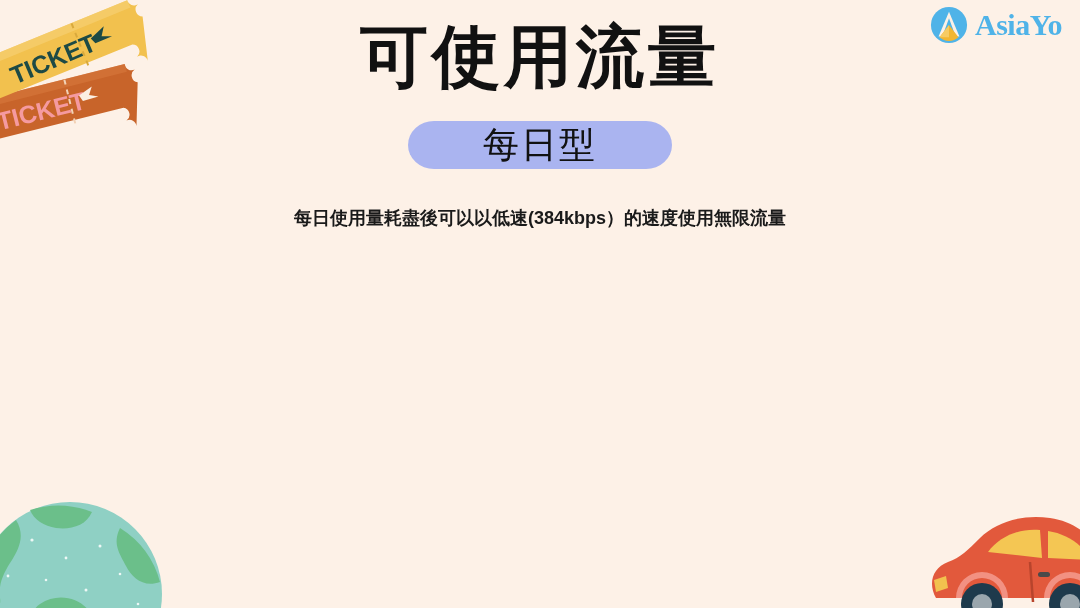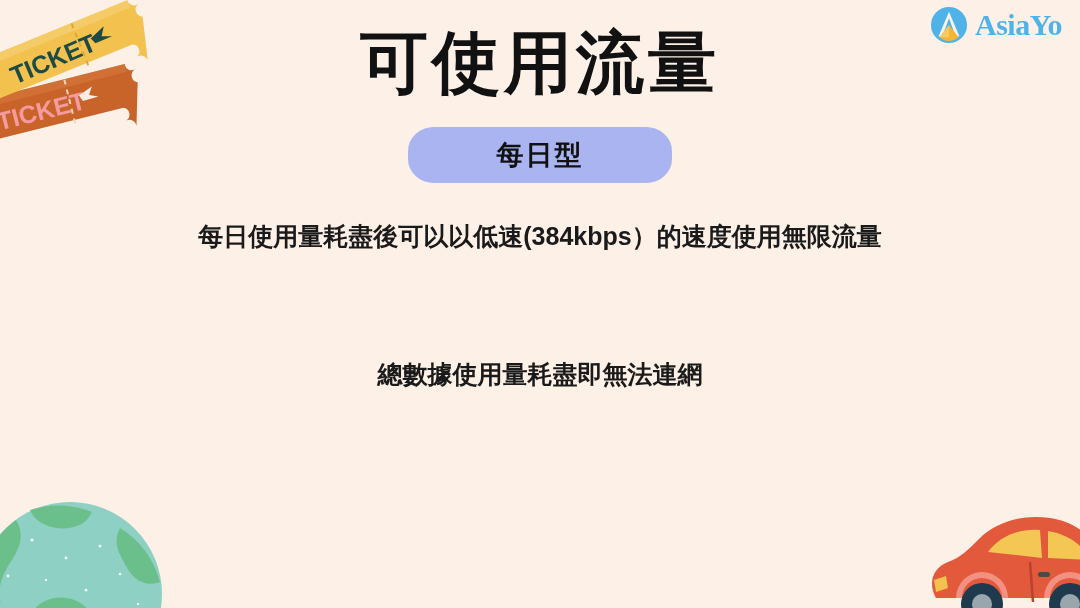--- a/index.html
+++ b/index.html
@@ -50,55 +50,55 @@
     letter-spacing:-0.5px;
     line-height:1;
     font-family:"Liberation Serif","DejaVu Serif",serif;
   }
 
   
   #content {
     position:relative;
     z-index:3;
     width:100%;
-    padding-top:26px;
+    padding-top:20px;
     display:flex;
     flex-direction:column;
     align-items:center;
   }
 
   #page-title {
     font-size:68px;
     font-weight:bold;
     color:#111111;
     letter-spacing:4px;
     line-height:1.08;
     text-align:center;
     margin-bottom:28px;
   }
 
   .section { width:100%; display:flex; flex-direction:column; align-items:center; }
 
   .badge {
     width:264px;
-    height:56px;
+    height:48px;
     background:#AAB4F0;
     border-radius:26px / 24px;
     display:flex;
     align-items:center;
     justify-content:center;
     color:#111111;
-    font-size:27px;
-    font-weight:bold;
+    font-size:36px;
+    font-weight:normal;
     letter-spacing:2px;
     line-height:1;
   }
 
   .description {
-    font-size:25px;
+    font-size:18px;
     font-weight:bold;
     color:#1A1A1A;
     letter-spacing:0px;
     text-align:center;
     white-space:nowrap;
   }
 
   
   .sp-badge-to-text { height:37px; }
   .sp-text-to-badge { height:34px; }
@@ -184,16 +184,15 @@
     <div class="description">每日使用量耗盡後可以以低速(384kbps）的速度使用無限流量</div>
   </div>
 
   <div class="sp-text-to-badge"></div>
 
 
   <div class="sp-text-to-badge"></div>
 
   <div class="section">
     <div class="sp-badge-to-text"></div>
-    <div class="description">總數據使用量耗盡即無法連網</div>
   </div>
 
 </div>
 
 </body></html>

